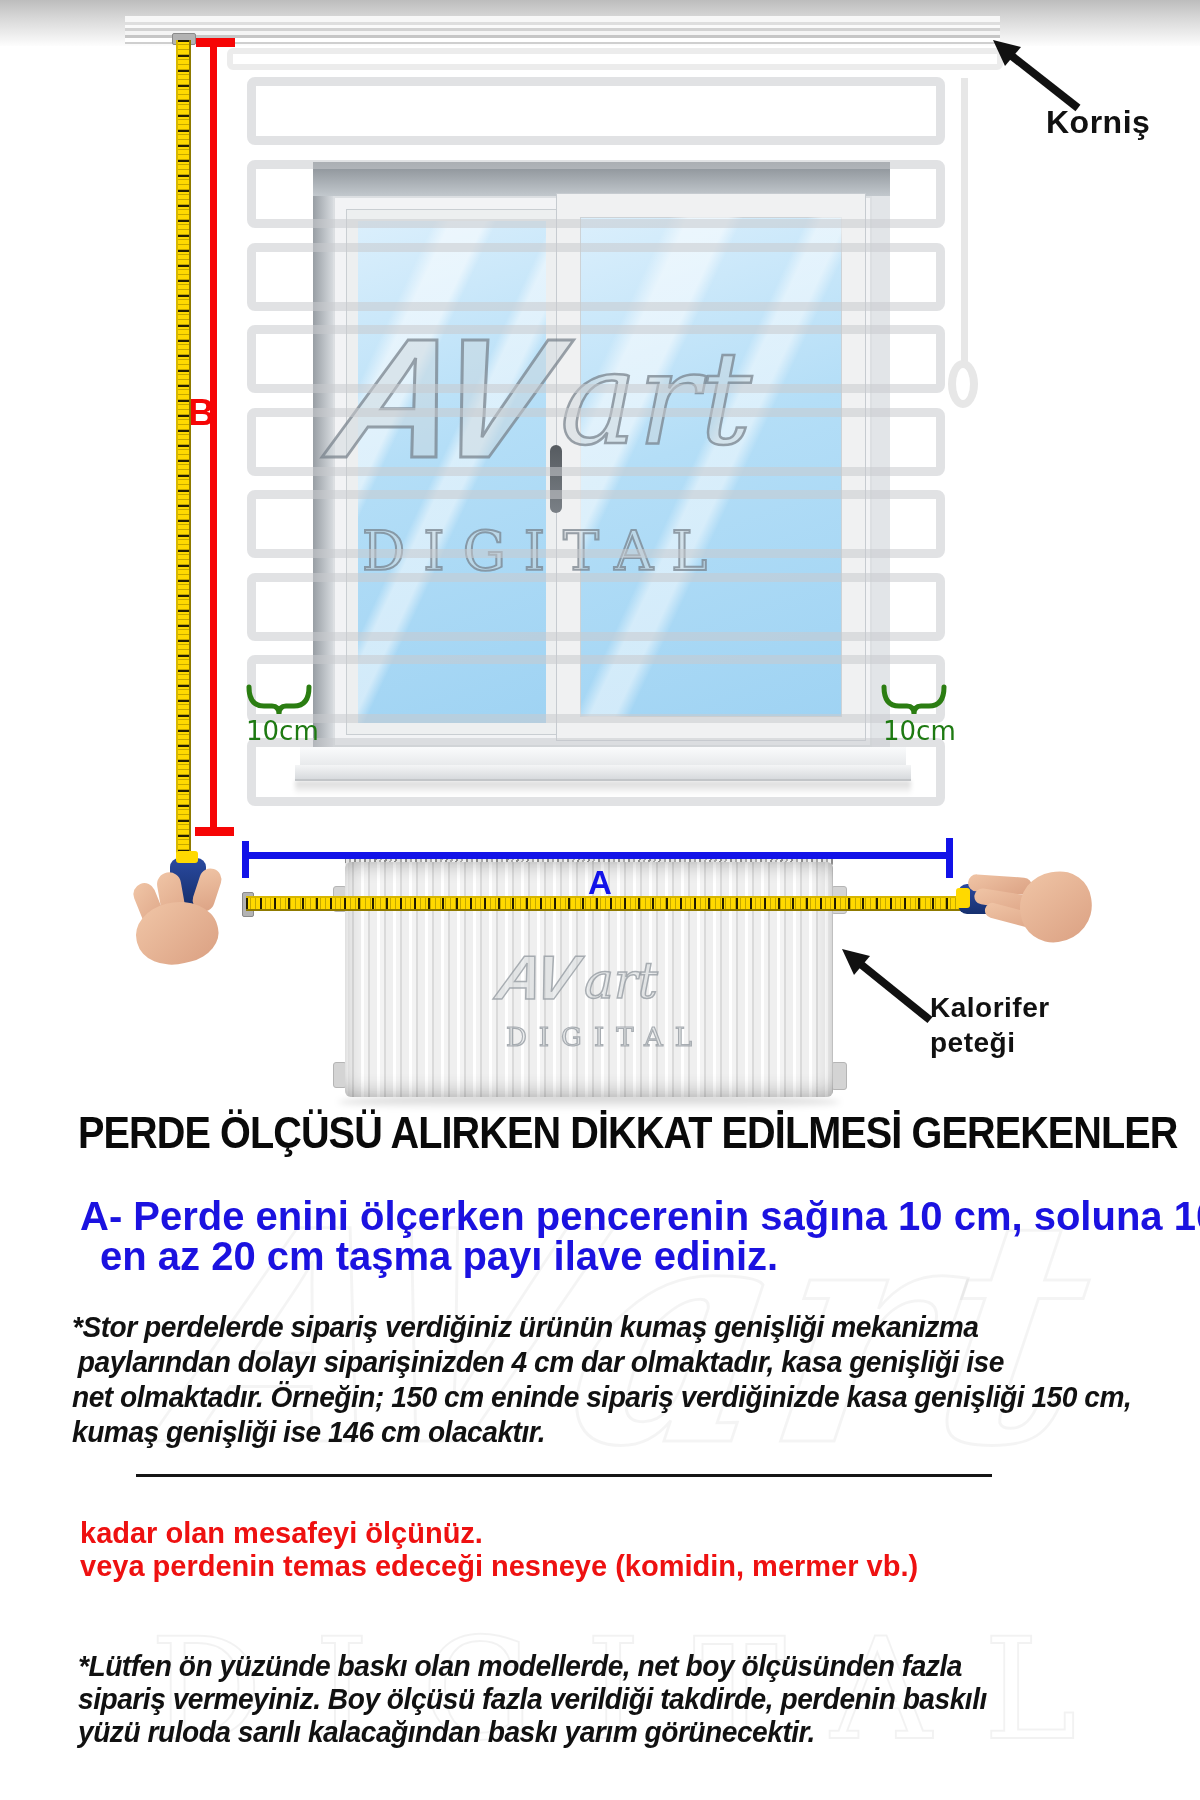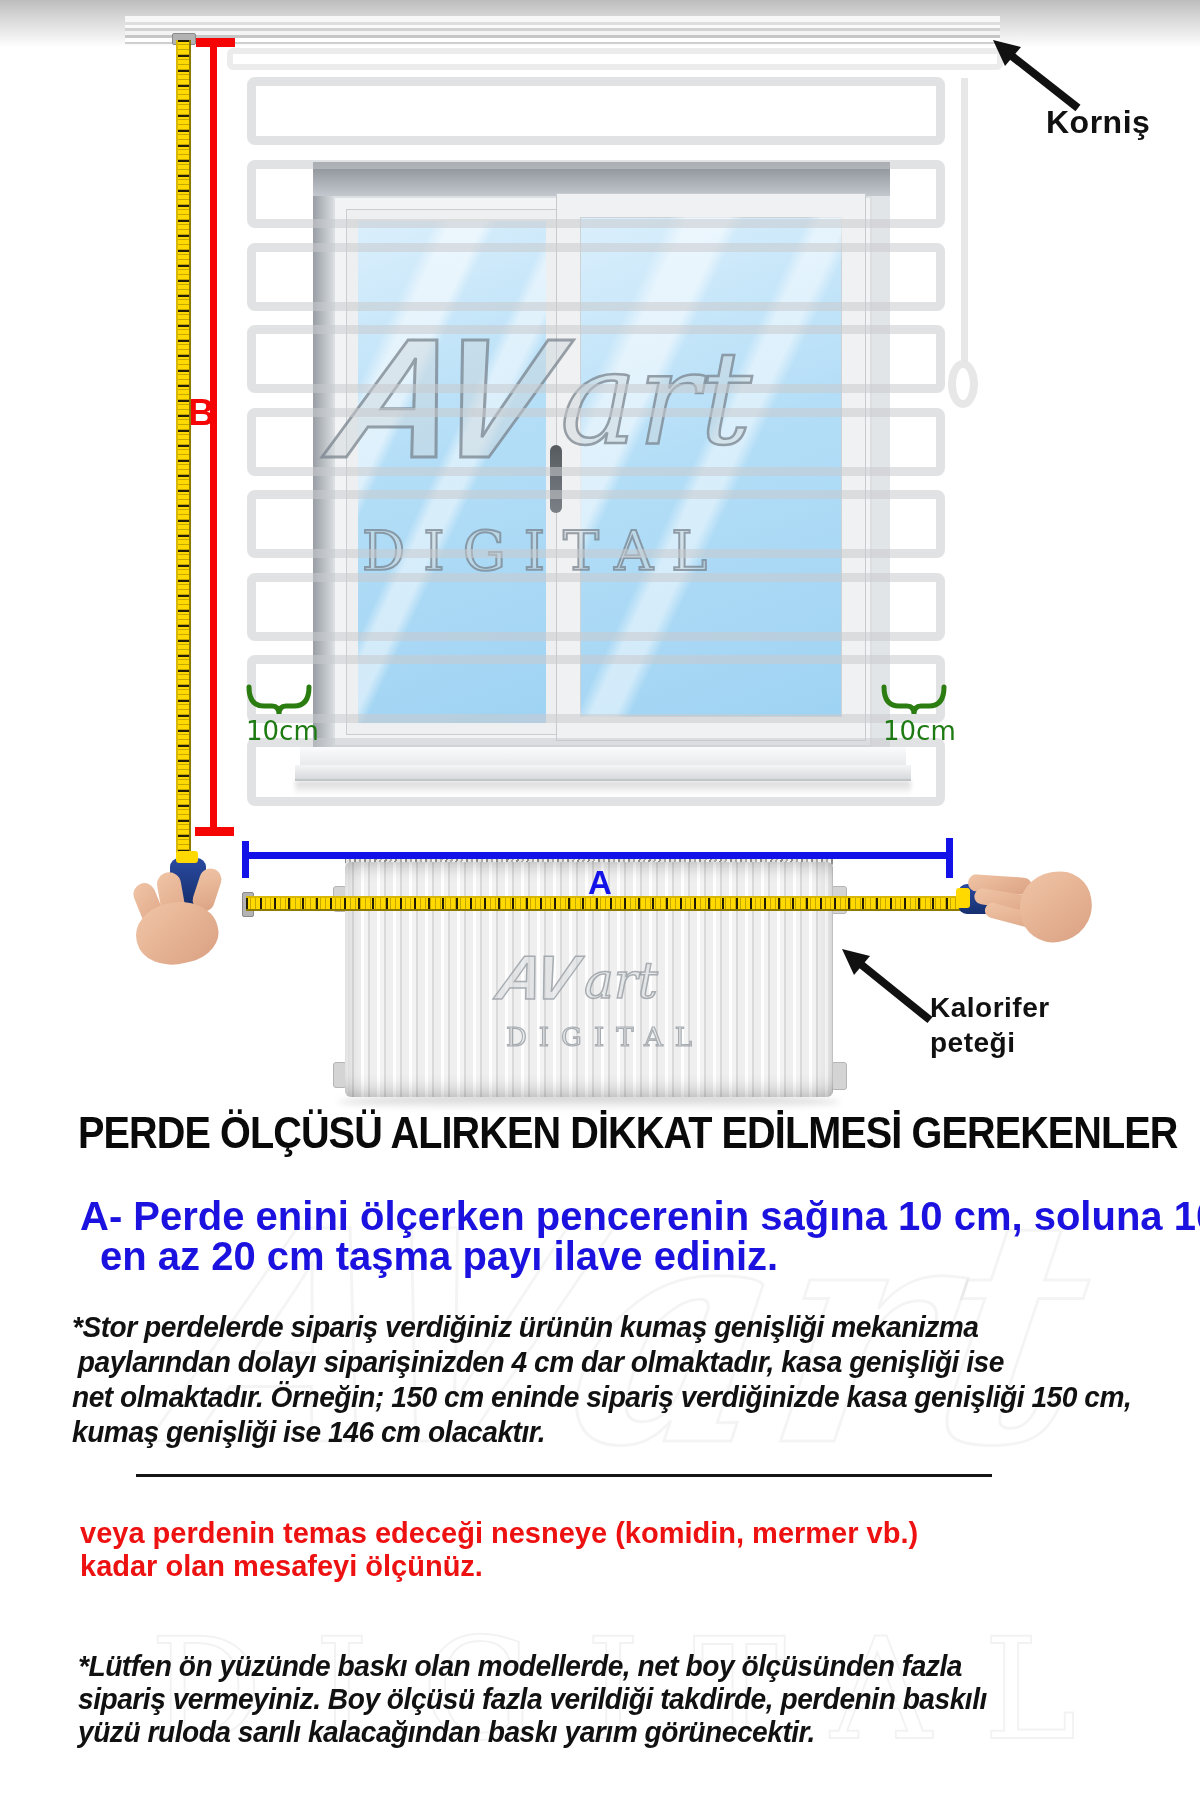--- a/index.html
+++ b/index.html
@@ -255,22 +255,22 @@
   <div class="abs para para-stor">
     <div>*Stor perdelerde sipariş verdiğiniz ürünün kumaş genişliği mekanizma</div>
     <div style="margin-left:6px">paylarından dolayı siparişinizden 4 cm dar olmaktadır, kasa genişliği ise</div>
     <div>net olmaktadır. Örneğin; 150 cm eninde sipariş verdiğinizde kasa genişliği 150 cm,</div>
     <div>kumaş genişliği ise 146 cm olacaktır.</div>
   </div>
 
   <div class="abs divider"></div>
 
   <div class="abs para para-b">
+    <div>kadar olan mesafeyi ölçünüz.</div>
     <div>veya perdenin temas edeceği nesneye (komidin, mermer vb.)</div>
-    <div>kadar olan mesafeyi ölçünüz.</div>
   </div>
 
   <div class="abs para para-lutfen">
     <div>*Lütfen ön yüzünde baskı olan modellerde, net boy ölçüsünden fazla</div>
     <div>sipariş vermeyiniz. Boy ölçüsü fazla verildiği takdirde, perdenin baskılı</div>
     <div>yüzü ruloda sarılı kalacağından baskı yarım görünecektir.</div>
   </div>
 
   <div class="abs footer">GÖRSEL KULLANIM HAKLARI SAKLIDIR</div>
 

